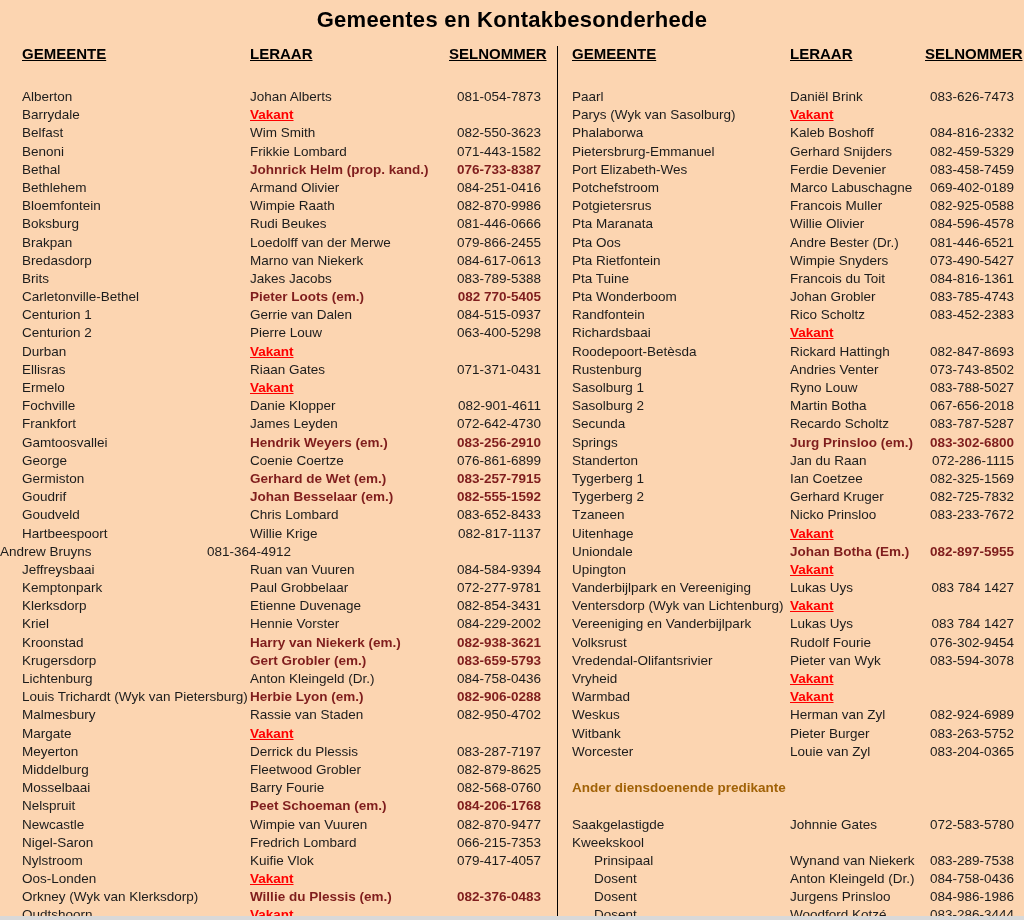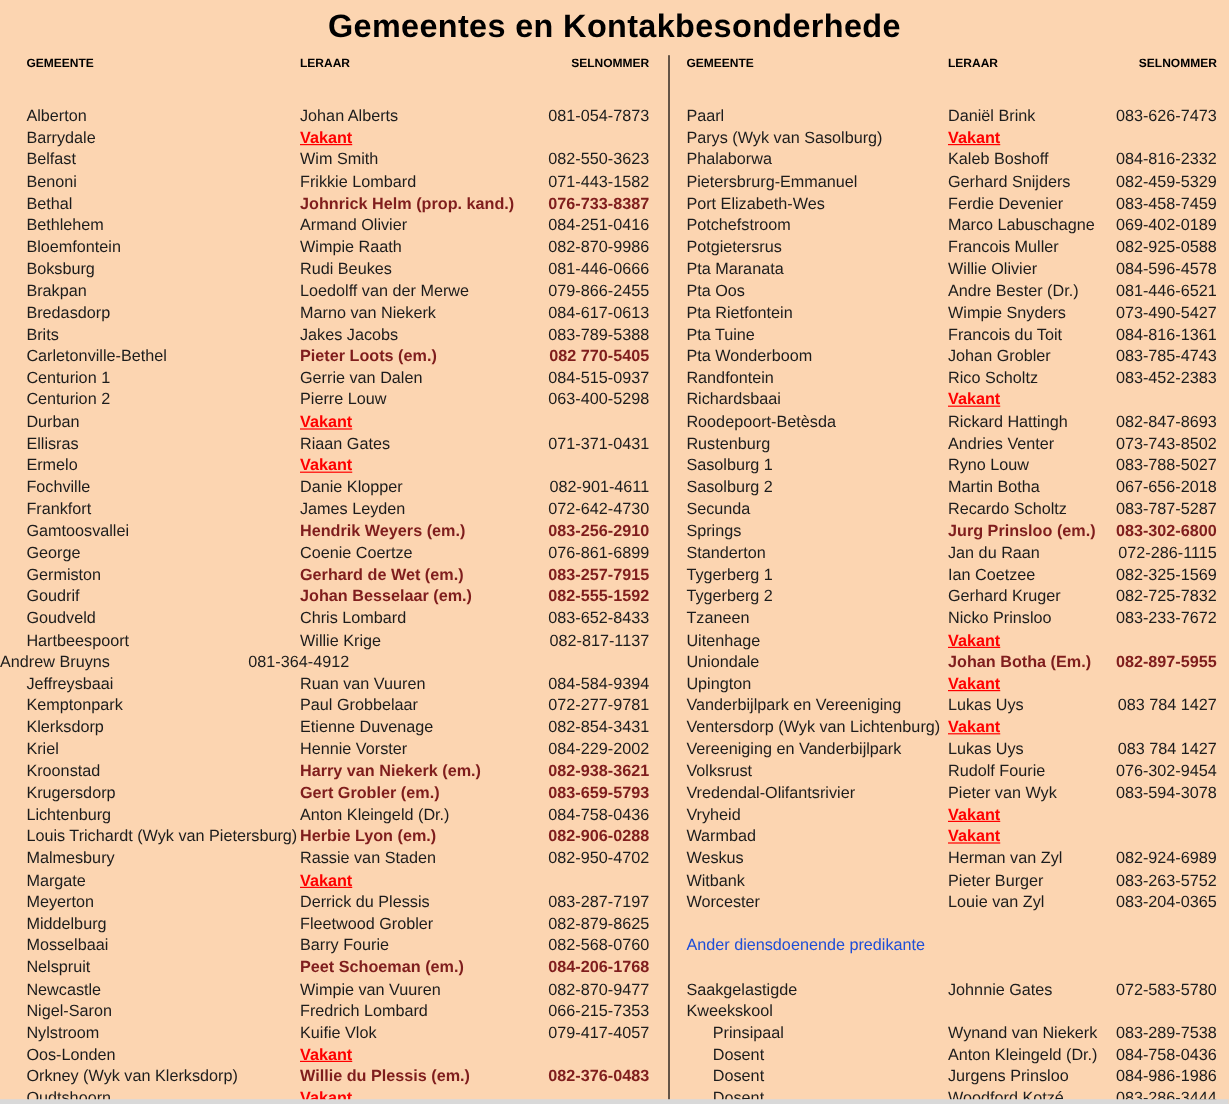--- a/index.html
+++ b/index.html
@@ -6,48 +6,48 @@
   html, body { width:1024px; height:920px; }
   body {
     background:#fcd5b1;
     font-family:"Liberation Sans","DejaVu Sans",sans-serif;
     color:#1c1c1c;
     position:relative;
     overflow:hidden;
   }
   .title {
     position:absolute; top:7px; left:0; width:100%;
-    text-align:center; font-size:27px; font-weight:bold; color:#000000;
+    text-align:center; font-size:22px; font-weight:bold; color:#000000;
     letter-spacing:0.3px;
   }
   .vdivider {
     position:absolute; left:557px; top:46px; bottom:0; width:1px; background:#000000;
   }
   .group { position:absolute; top:46px; }
   .group.left  { left:0;   width:557px; }
   .group.right { left:558px; width:466px; }
   .hdr {
-    display:flex; font-weight:bold; font-size:10px; color:#000000;
-    height:16px; line-height:16px;
+    display:flex; font-weight:bold; font-size:15px; color:#000000;
+    height:16px; line-height:16px;text-decoration:underline;
   }
   .rows { margin-top:26px; }
   .row {
     display:flex; height:18.2px; line-height:18.2px;
     font-size:13.5px; white-space:nowrap;
   }
   .left .c1  { padding-left:22px; width:250px; }
   .left .c2  { width:199px; }
   .left .c3  { width:92px; text-align:right; }
   .right .c1 { padding-left:14px; width:232px; }
   .right .c2 { width:135px; }
   .right .c3 { width:89px; text-align:right; }
   .right .c1.indent { padding-left:36px; }
   .vacant { color:#ff0000; font-weight:bold;text-decoration:underline; }
   .em     { color:#7f1d1d; font-weight:bold; }
-  .section .c1 { font-weight:normal; color:#1d4ed8; }
+  .section .c1 { font-weight:bold; color:#a16207; }
   .bottom-strip {
     position:absolute; left:0; bottom:0; width:100%; height:4px; background:#d9d9d9;
   }
 </style>
 </head>
 <body>
 
 <div class="title">Gemeentes en Kontakbesonderhede</div>
 <div class="vdivider"></div>
 

